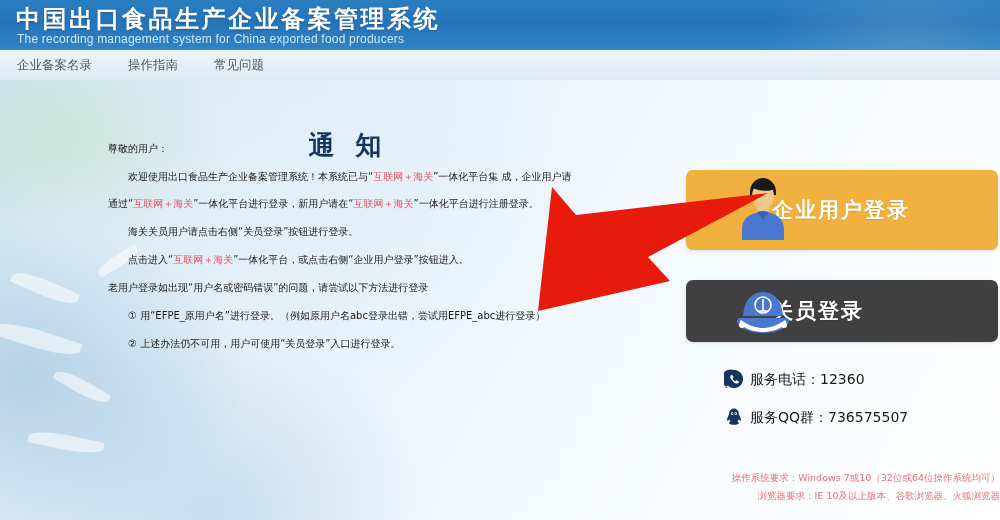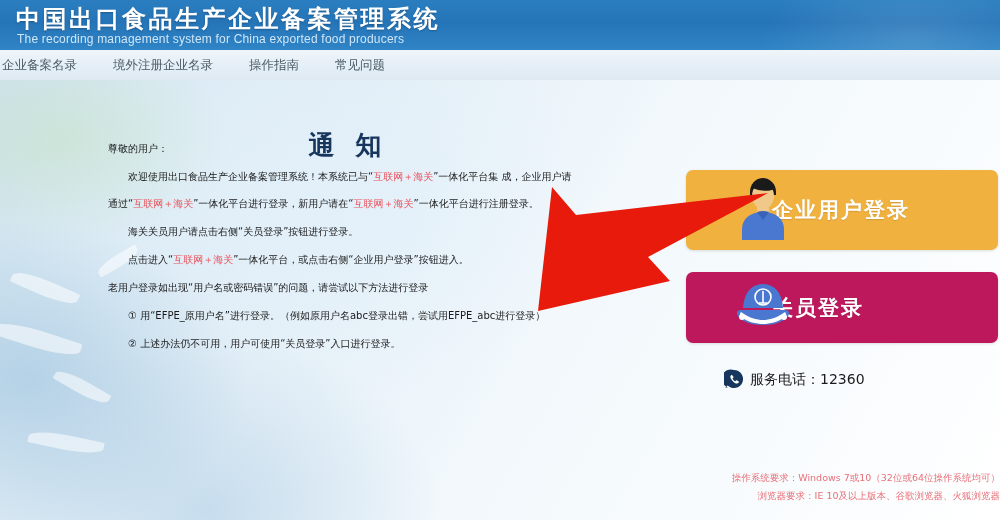--- a/index.html
+++ b/index.html
@@ -35,21 +35,21 @@
   .nav{
     position:absolute;left:0;top:50px;width:1000px;height:30px;
     background:linear-gradient(180deg,#eef5fa 0%,#e4eef6 60%,#dfe9f2 100%);
     border-bottom:1px solid #d2e0ea;
   }
   .nav-list{position:absolute;left:0;top:0;height:30px;display:flex;align-items:center;}
   .nav-item{
     font-size:12.5px;color:#4a5a66;padding:0 18px;line-height:30px;cursor:pointer;
     font-family:"DejaVu Sans","Liberation Sans",sans-serif;
   }
-  .nav-item:first-child{padding-left:2px;text-align:center;}
+  .nav-item:first-child{padding-left:17px;text-align:center;}
 
   
   .bg{
     position:absolute;left:0;top:80px;width:1000px;height:440px;
     background:
       radial-gradient(ellipse 240px 150px at 60px 60px, rgba(196,226,196,.55), rgba(196,226,196,0) 70%),
       radial-gradient(ellipse 300px 220px at 30px 300px, rgba(150,190,220,.55), rgba(150,190,220,0) 72%),
       radial-gradient(ellipse 320px 240px at 210px 430px, rgba(160,196,224,.45), rgba(160,196,224,0) 72%),
       radial-gradient(ellipse 420px 300px at 300px 120px, rgba(226,240,250,.9), rgba(226,240,250,0) 70%),
       linear-gradient(120deg,#cfe3ef 0%,#e2eef6 28%,#f2f8fc 55%,#f7fbfd 75%,#ffffff 100%);
@@ -77,21 +77,21 @@
   .indent{text-indent:2em;}
   .hl{color:#e8525c;}
 
   
   .btn{
     position:absolute;left:686px;width:312px;border-radius:7px;
     display:flex;align-items:center;cursor:pointer;
     box-shadow:0 1px 3px rgba(0,0,0,.12);
   }
   .btn-ent{top:170px;height:80px;background:#f0b13f;}
-  .btn-off{top:272px;height:71px;background:#be185d;}
+  .btn-off{top:280px;height:62px;background:#404040;}
   .btn-label{
     color:#ffffff;font-size:21px;font-weight:bold;letter-spacing:2px;
     font-family:Liberation Mono, monospace;
     text-shadow:0 1px 1px rgba(0,0,0,.12);
   }
   .btn-ent .btn-label{margin-left:86px;}
   .btn-off .btn-label{margin-left:86px;}
   .icon-wrap{position:absolute;left:42px;top:0;height:100%;width:70px;}
 
   
@@ -126,21 +126,20 @@
 <div id="page">
 
   <div class="header">
     <div class="hdr-cn">中国出口食品生产企业备案管理系统</div>
     <div class="hdr-en">The recording management system for China exported food producers</div>
   </div>
 
   <div class="nav">
     <div class="nav-list">
       <div class="nav-item">企业备案名录</div>
-      <div class="nav-item">境外注册企业名录</div>
       <div class="nav-item">操作指南</div>
       <div class="nav-item">常见问题</div>
     </div>
   </div>
 
   <div class="bg">
     <div class="leaf l1"></div>
     <div class="leaf l2"></div>
     <div class="leaf l3"></div>
     <div class="leaf l4"></div>
@@ -197,17 +196,29 @@
   <div class="contact c-phone">
     <span class="c-icon">
       <svg viewBox="0 0 20 20" width="20" height="20" aria-hidden="true">
         <path d="M10 1a9 9 0 1 1-6.3 15.4L1 19l2.7-.8A9 9 0 0 1 10 1z" fill="#17365d"></path>
         <path d="M7 6.2c.5-.5 1.1-.4 1.5.2l.9 1.3c.3.4.2.8-.2 1.1l-.5.4c-.2.2-.2.4-.1.6.5 1 1.4 1.9 2.4 2.4.2.1.4.1.6-.1l.4-.5c.3-.4.7-.5 1.1-.2l1.3.9c.6.4.7 1 .2 1.5-1 1-2.3.9-3.7.1-1.4-.8-2.8-2.2-3.6-3.6C6.1 8.5 6 7.2 7 6.2z" fill="#ffffff"></path>
       </svg>
     </span>
     <span>服务电话：12360</span>
   </div>
 
+  <div class="contact c-qq">
+    <span class="c-icon">
+      <svg viewBox="0 0 20 20" width="20" height="20" aria-hidden="true">
+        <path d="M10 1.6c3 0 4.8 2.4 4.8 5 0 1 .5 1.8 1.1 2.9.7 1.3 1.3 2.6 1.1 3.6-.1.7-.6.9-1.1.5-.4-.3-.8-1-1.1-1.7-.2 1-.7 1.9-1.4 2.6.8.4 1.5.9 1.5 1.5 0 1-2.1 1.8-4.9 1.8s-4.9-.8-4.9-1.8c0-.6.7-1.1 1.5-1.5-.7-.7-1.2-1.6-1.4-2.6-.3.7-.7 1.4-1.1 1.7-.5.4-1 .2-1.1-.5-.2-1 .4-2.3 1.1-3.6.6-1.1 1.1-1.9 1.1-2.9 0-2.6 1.8-5 4.8-5z" fill="#17365d"></path>
+        <ellipse cx="8.2" cy="6.4" rx="1.1" ry="1.5" fill="#ffffff"></ellipse>
+        <ellipse cx="11.8" cy="6.4" rx="1.1" ry="1.5" fill="#ffffff"></ellipse>
+        <circle cx="8.4" cy="6.6" r=".6" fill="#17365d"></circle>
+        <circle cx="11.6" cy="6.6" r=".6" fill="#17365d"></circle>
+      </svg>
+    </span>
+    <span>服务QQ群：736575507</span>
+  </div>
 
   <div class="req req1">操作系统要求：Windows 7或10（32位或64位操作系统均可）</div>
   <div class="req req2">浏览器要求：IE 10及以上版本、谷歌浏览器、火狐浏览器</div>
 
 </div>
 
 </body></html>

